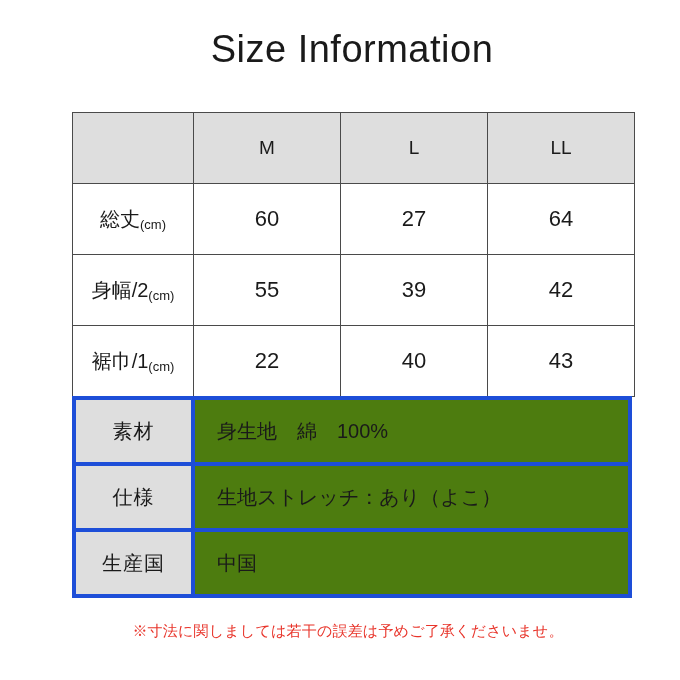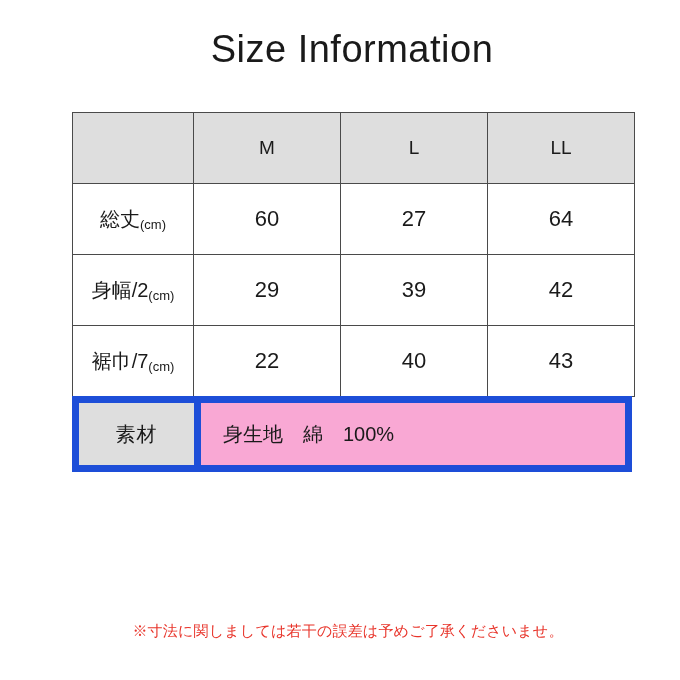--- a/index.html
+++ b/index.html
@@ -78,36 +78,36 @@
   
   .spec-table {
     position: absolute;
     left: 60px;
     top: 396px;
     width: 560px;
     border-collapse: collapse;
     table-layout: fixed;
   }
   .spec-table td {
-    border: 7px solid #1d4ed8;
+    border: 4px solid #1d4ed8;
     height: 62px;
     font-size: 20px;
     padding: 0;
     vertical-align: middle;
   }
   .spec-table .spec-label {
     width: 115px;
     background: #dedede;
     text-align: center;
     letter-spacing: 1px;
   }
   .spec-table .spec-value {
     padding-left: 22px;
     text-align: left;
-    background: #f9a8d4;
+    background: #4d7c0f;
   }
 
   
   .notes {
     position: absolute;
     left: 0;
     top: 618px;
     width: 672px;
     text-align: center;
   }
@@ -138,41 +138,49 @@
           <span class="lbl">総丈</span><span class="unit">(cm)</span>
         </td>
         <td>60</td>
         <td>27</td>
         <td>64</td>
       </tr>
       <tr>
         <td class="row-label col-label">
           <span class="lbl">身幅/2</span><span class="unit">(cm)</span>
         </td>
-        <td>29</td>
+        <td>55</td>
         <td>39</td>
         <td>42</td>
       </tr>
       <tr>
         <td class="row-label col-label">
-          <span class="lbl">裾巾/7</span><span class="unit">(cm)</span>
+          <span class="lbl">裾巾/1</span><span class="unit">(cm)</span>
         </td>
         <td>22</td>
         <td>40</td>
         <td>43</td>
       </tr>
     </tbody>
   </table>
 
   <table class="spec-table">
     <tbody>
       <tr>
         <td class="spec-label">素材</td>
         <td class="spec-value">身生地　綿　100%</td>
       </tr>
+      <tr>
+        <td class="spec-label">仕様</td>
+        <td class="spec-value">生地ストレッチ：あり（よこ）</td>
+      </tr>
+      <tr>
+        <td class="spec-label">生産国</td>
+        <td class="spec-value">中国</td>
+      </tr>
     </tbody>
   </table>
 
   <div class="notes">
     <div class="note-line">※寸法に関しましては若干の誤差は予めご了承くださいませ。</div>
   </div>
 
 </div>
 
 </body></html>

